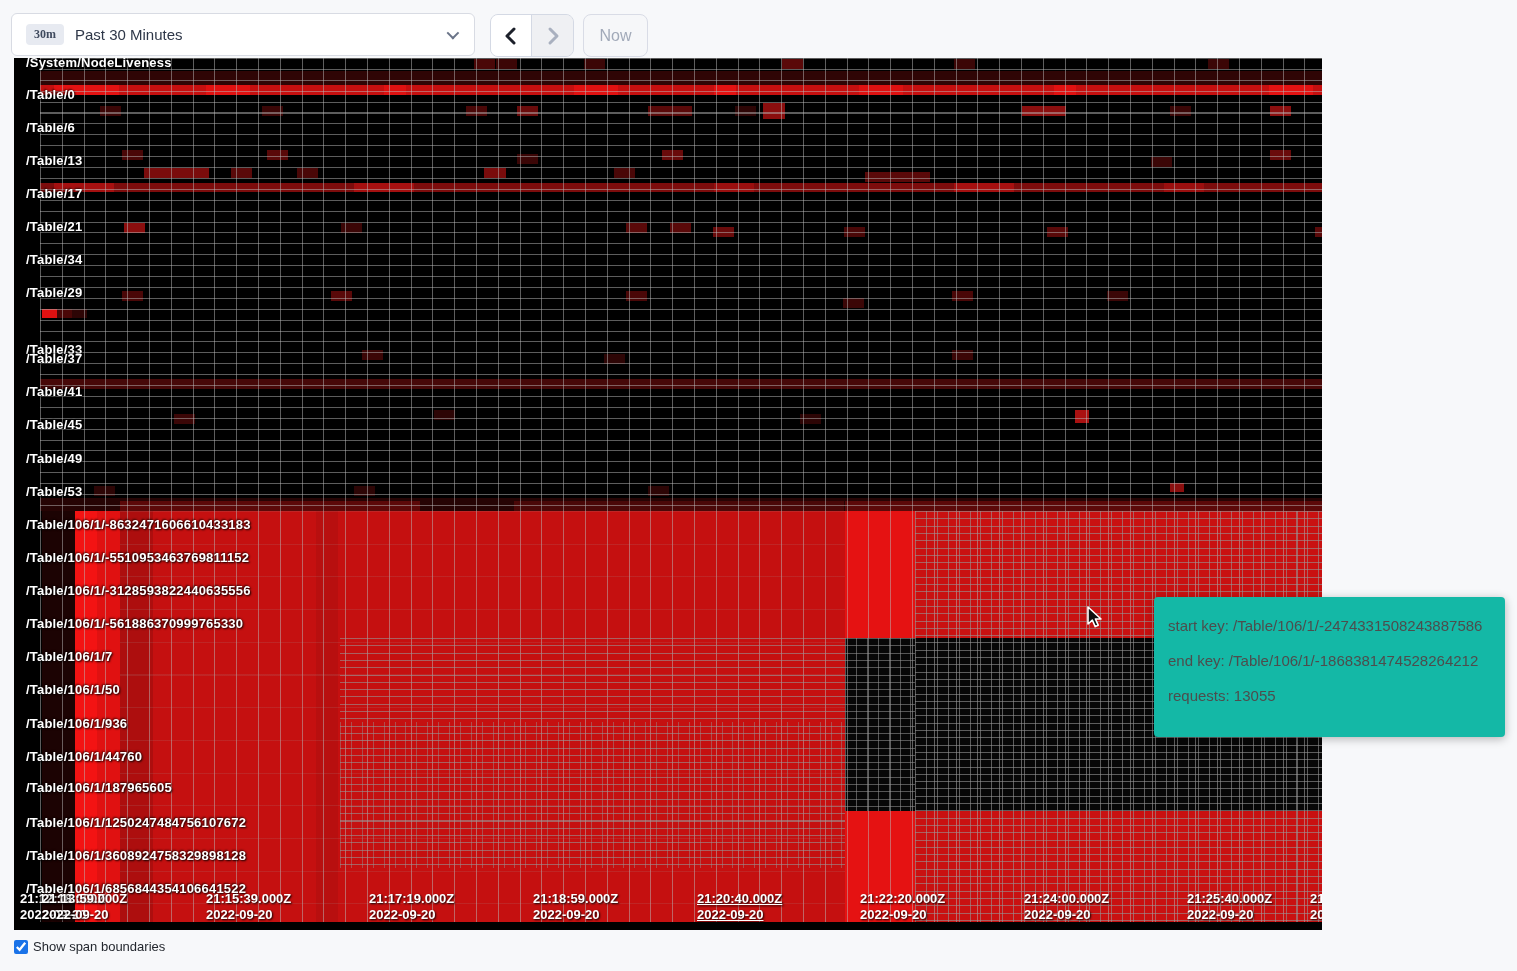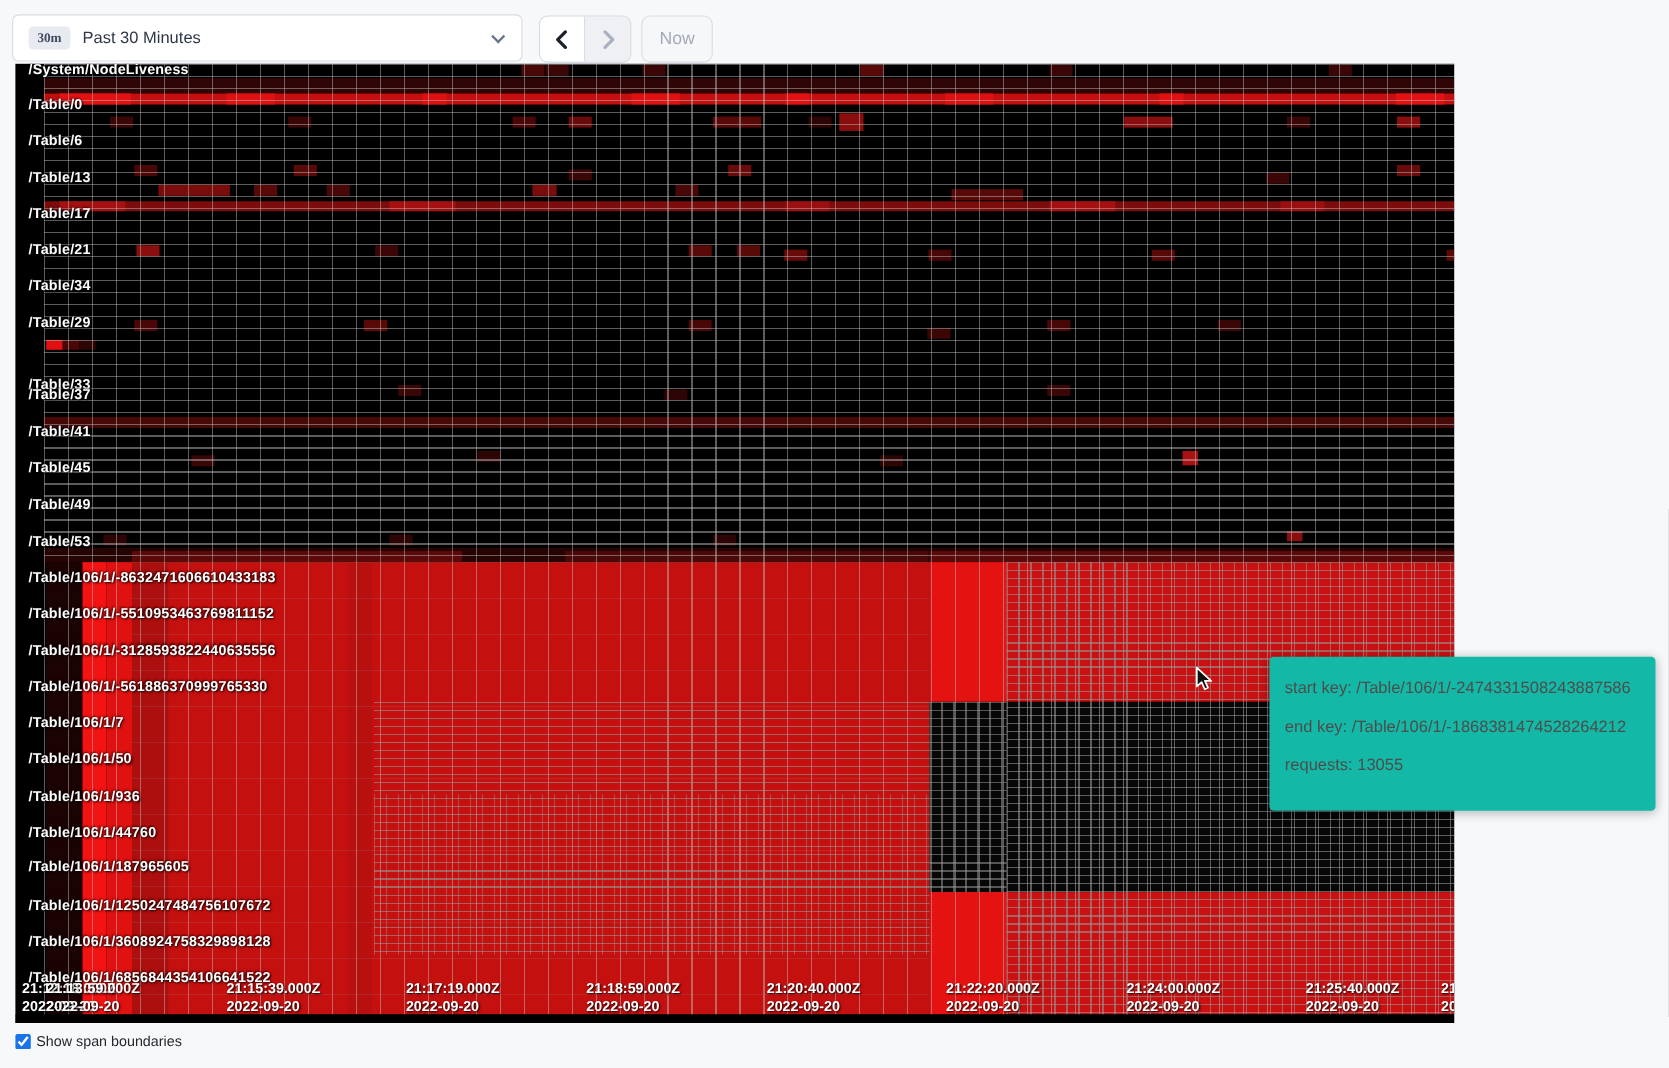--- a/index.html
+++ b/index.html
@@ -216,21 +216,21 @@
         <div>2022-09-20</div>
       </div>
       <div class="x-label" style="left: 355px; top: 833px;">
         <div>21:17:19.000Z</div>
         <div>2022-09-20</div>
       </div>
       <div class="x-label" style="left: 519px; top: 833px;">
         <div>21:18:59.000Z</div>
         <div>2022-09-20</div>
       </div>
-      <div class="x-label" style="left: 683px; top: 833px;">
+      <div class="x-label" style="left: 683px; top: 833px; text-decoration: underline;">
         <div>21:20:40.000Z</div>
         <div>2022-09-20</div>
       </div>
       <div class="x-label" style="left: 846px; top: 833px;">
         <div>21:22:20.000Z</div>
         <div>2022-09-20</div>
       </div>
       <div class="x-label" style="left: 1010px; top: 833px;">
         <div>21:24:00.000Z</div>
         <div>2022-09-20</div>

